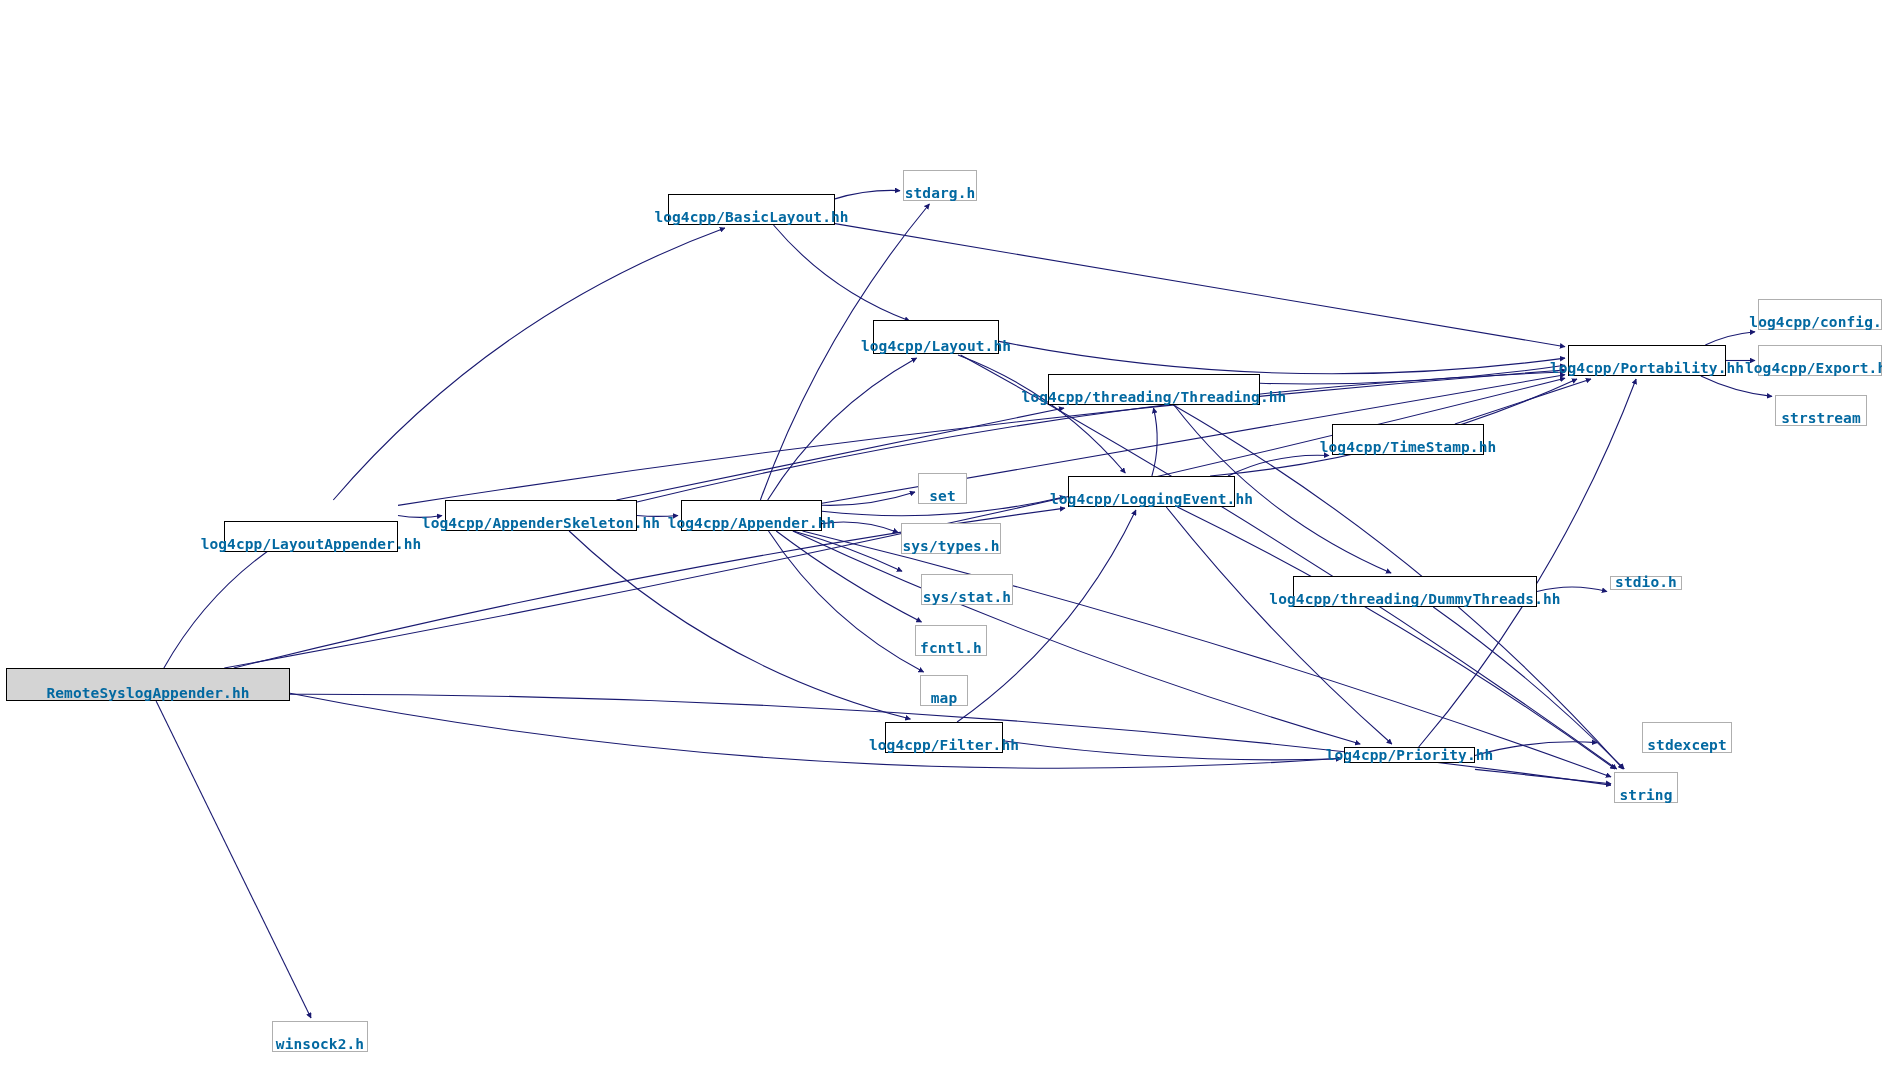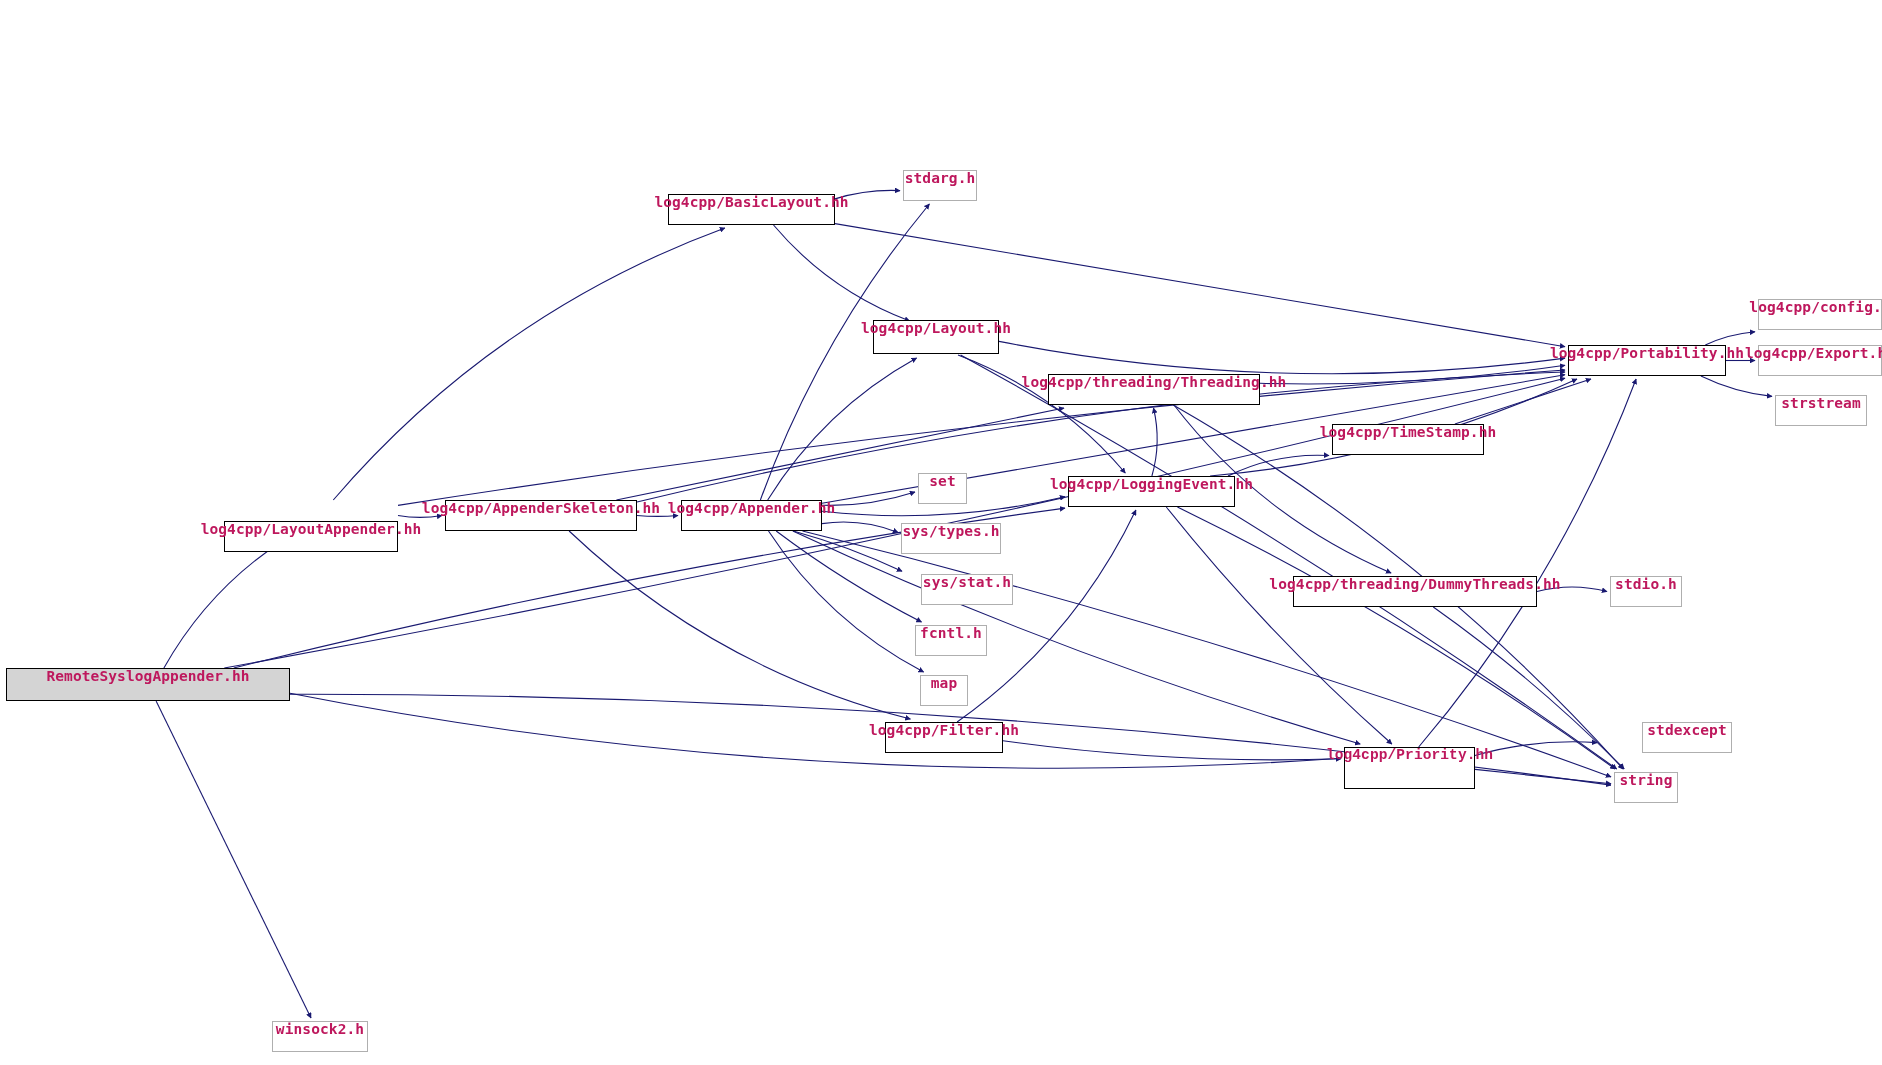--- a/index.html
+++ b/index.html
@@ -20,27 +20,27 @@
     left: 0;
     top: 0;
     width: 1882px;
     height: 1065px;
     pointer-events: none;
   }
   .node {
     position: absolute;
     box-sizing: border-box;
     display: flex;
-    align-items: flex-start;
+    align-items: flex-end;
     justify-content: center;
     white-space: nowrap;
     font-size: 14.5px;
     font-weight: bold;
     letter-spacing: 0.1px;
-    color: #be185d;
+    color: #0369a1;
     background: #ffffff;
     line-height: 1;
   }
   .node.solid {
     border: 1.4px solid #000000;
   }
   .node.lib {
     border: 1.4px solid #afafaf;
   }
   .node.root {
@@ -140,21 +140,21 @@
       </div>
       <div class="node solid" style="left: 1568px; top: 345px; width: 158px; height: 31px;">
         <span>log4cpp/Portability.hh</span>
       </div>
       <div class="node solid" style="left: 1293px; top: 576px; width: 244px; height: 31px;">
         <span>log4cpp/threading/DummyThreads.hh</span>
       </div>
       <div class="node solid" style="left: 885px; top: 722px; width: 118px; height: 31px;">
         <span>log4cpp/Filter.hh</span>
       </div>
-      <div class="node solid" style="left: 1344px; top: 747px; width: 131px; height: 42px; font-family: Liberation Mono, monospace;">
+      <div class="node solid" style="left: 1344px; top: 747px; width: 131px; height: 16px;">
         <span>log4cpp/Priority.hh</span>
       </div>
       <div class="node lib" style="left: 1758px; top: 299px; width: 124px; height: 31px;">
         <span>log4cpp/config.h</span>
       </div>
       <div class="node lib" style="left: 1758px; top: 345px; width: 124px; height: 31px;">
         <span>log4cpp/Export.hh</span>
       </div>
       <div class="node lib" style="left: 1775px; top: 395px; width: 92px; height: 31px;">
         <span>strstream</span>
@@ -170,21 +170,21 @@
       </div>
       <div class="node lib" style="left: 905px; top: 574px; width: 92px; height: 31px; margin-left: 16px;">
         <span>sys/stat.h</span>
       </div>
       <div class="node lib" style="left: 915px; top: 625px; width: 72px; height: 31px;">
         <span>fcntl.h</span>
       </div>
       <div class="node lib" style="left: 920px; top: 675px; width: 48px; height: 31px;">
         <span>map</span>
       </div>
-      <div class="node lib" style="left: 1610px; top: 576px; width: 72px; height: 31px;">
+      <div class="node lib" style="left: 1610px; top: 576px; width: 72px; height: 14px;">
         <span>stdio.h</span>
       </div>
       <div class="node lib" style="left: 1600px; top: 722px; width: 90px; height: 31px; margin-left: 42px;">
         <span>stdexcept</span>
       </div>
       <div class="node lib" style="left: 1614px; top: 772px; width: 64px; height: 31px;">
         <span>string</span>
       </div>
       <div class="node lib" style="left: 272px; top: 1021px; width: 96px; height: 31px;">
         <span>winsock2.h</span>

